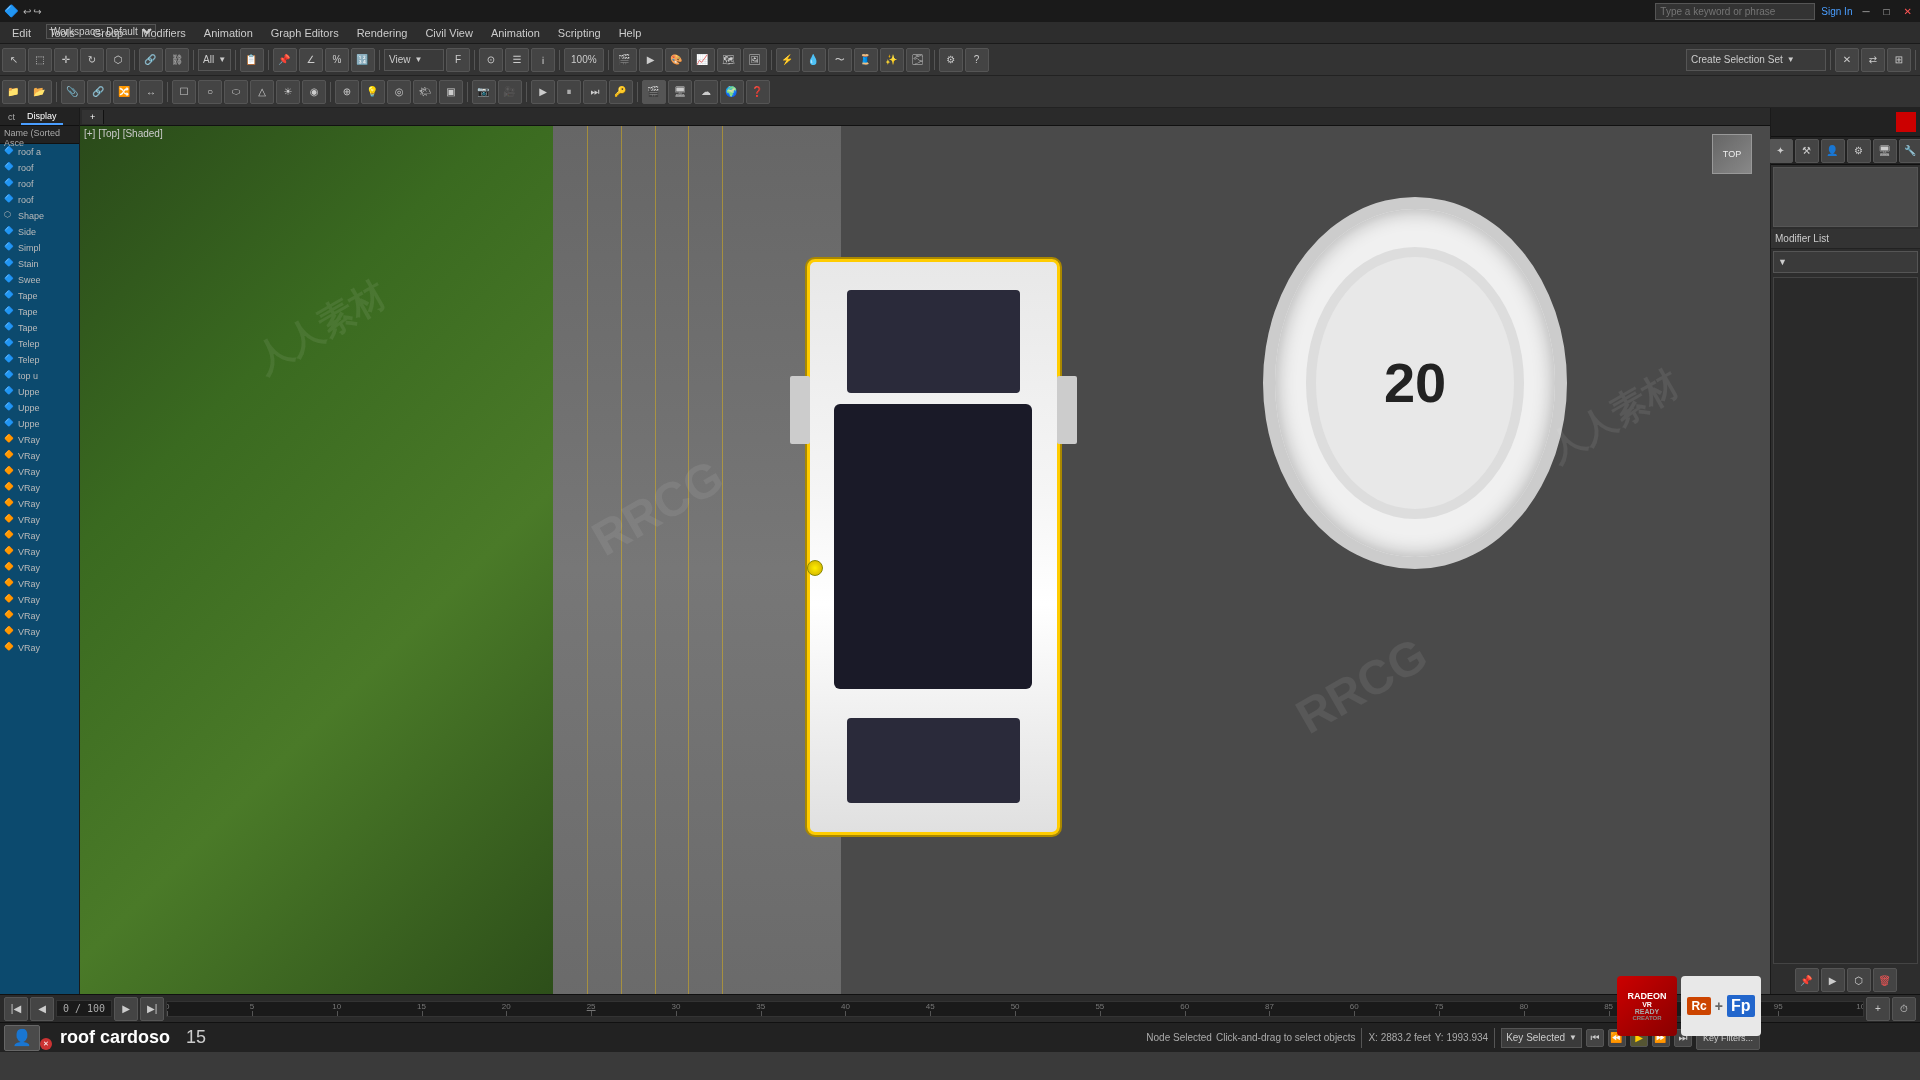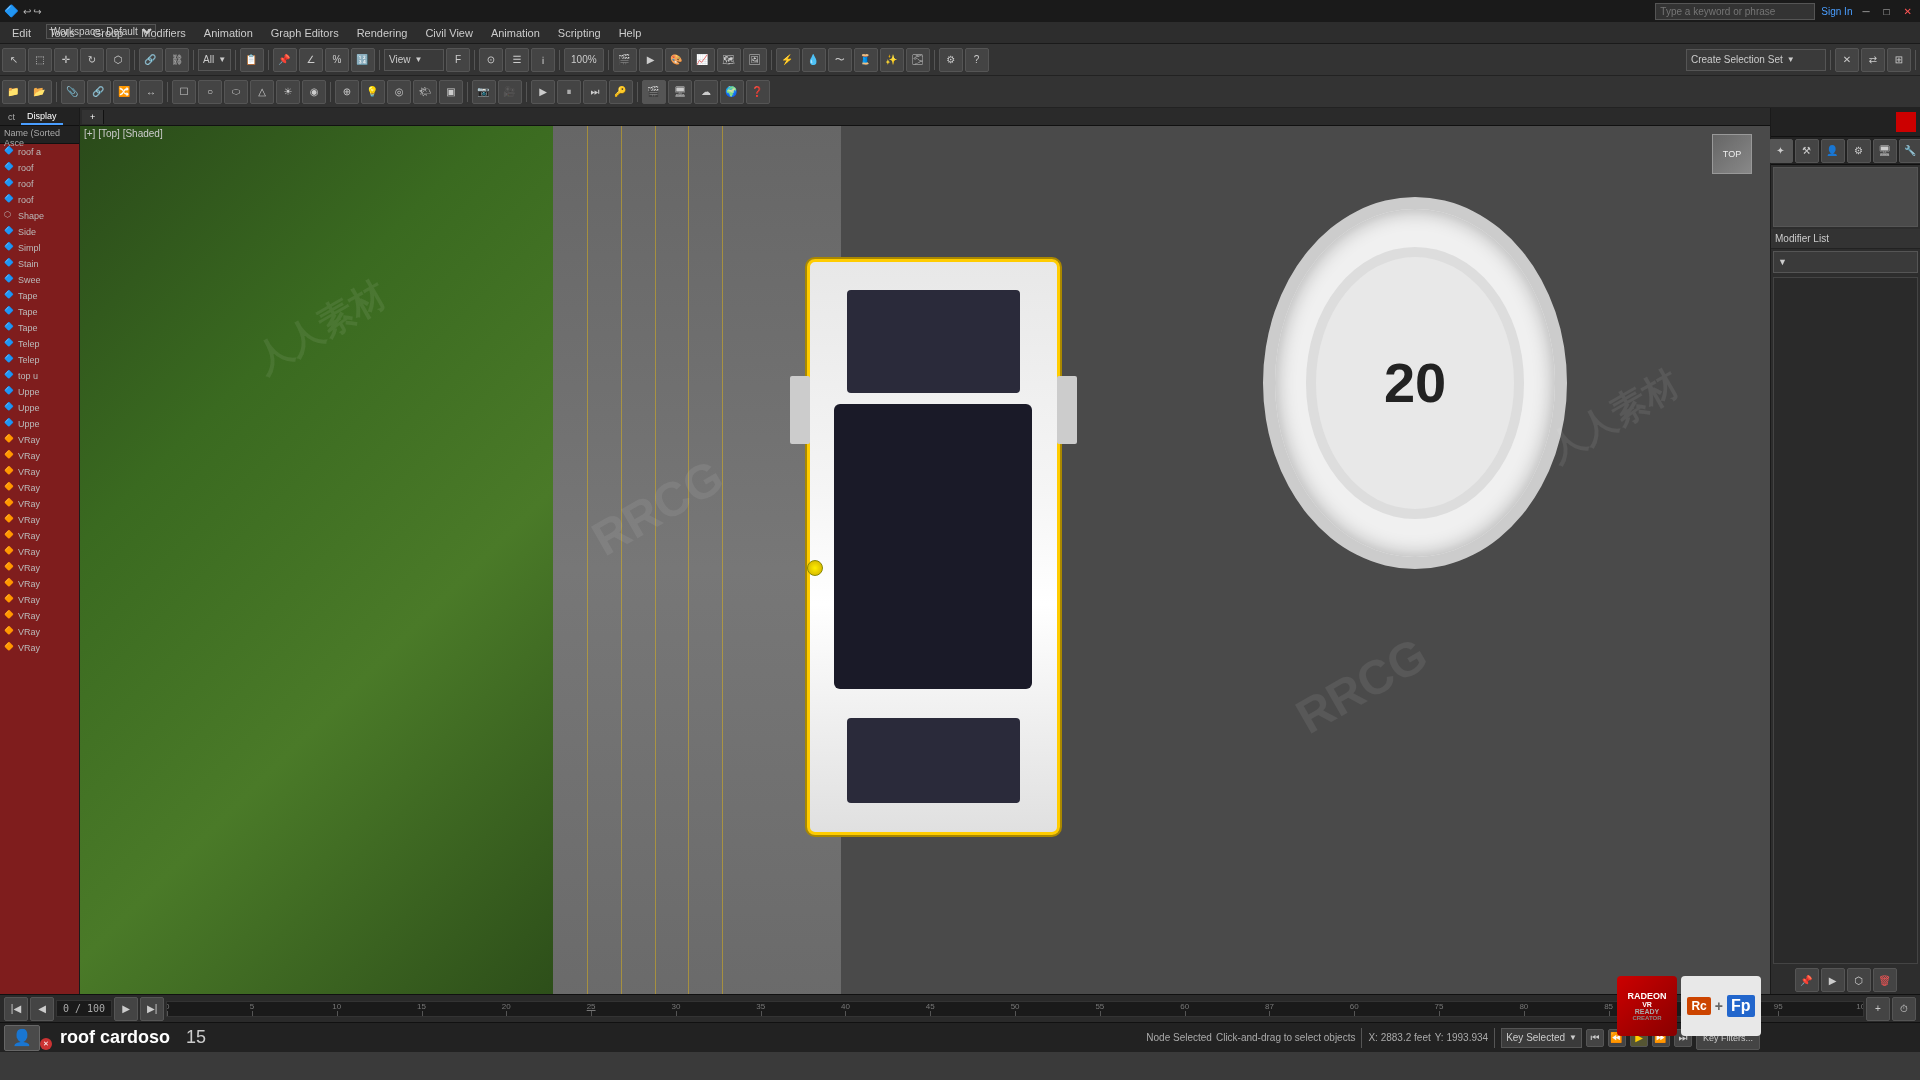--- a/index.html
+++ b/index.html
@@ -75,21 +75,21 @@
 
     
     #main-layout {
       display: flex;
       height: calc(1080px - 22px - 22px - 32px - 32px - 28px - 28px - 30px);
     }
 
     
     #left-panel {
       width: 80px;
-      background: #7f1d1d;
+      background: #0c4a6e;
       border-right: 1px solid #1a1a1a;
       display: flex;
       flex-direction: column;
       overflow: hidden;
     }
     #left-panel-header {
       height: 18px;
       background: #222;
       display: flex;
       font-size: 9px;

